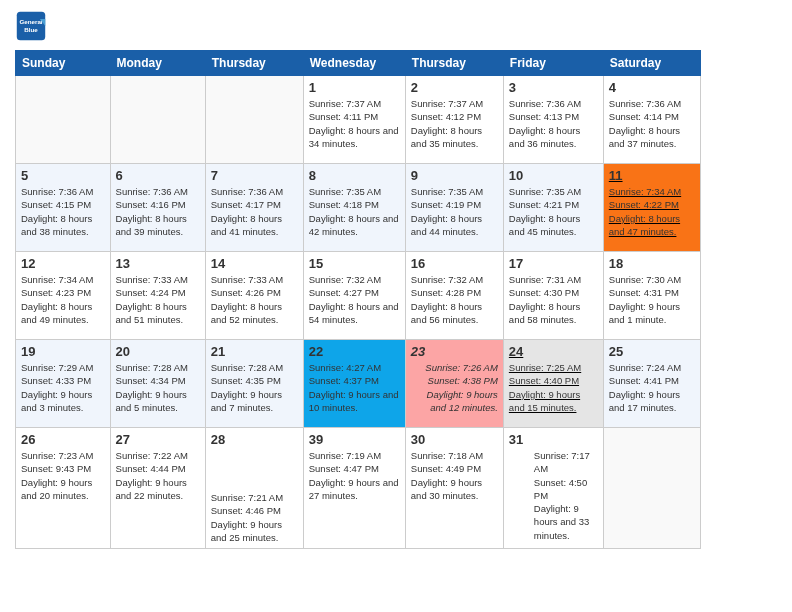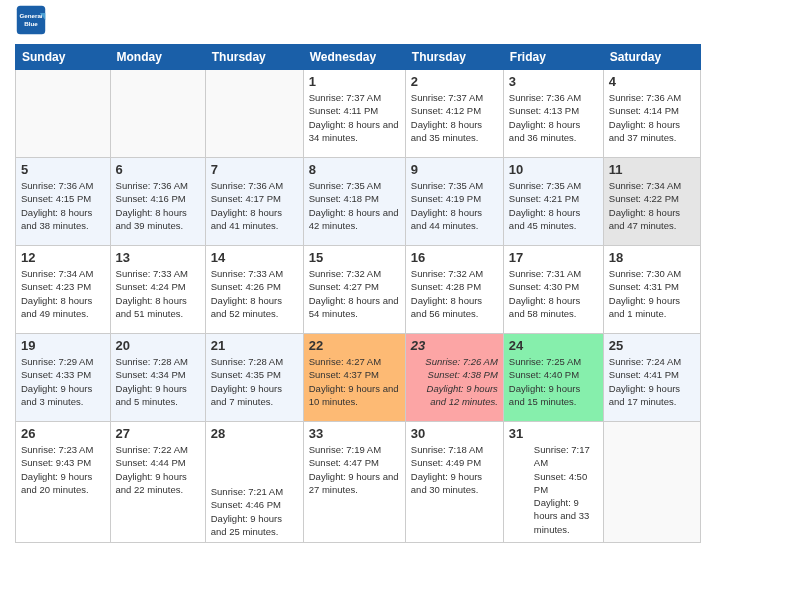--- a/index.html
+++ b/index.html
@@ -6,21 +6,21 @@
     body {
       font-family: Arial, sans-serif;
       background: #fff;
       width: 792px;
       height: 612px;
       overflow: hidden;
     }
     .page {
       width: 716px;
       height: 612px;
-      padding: 4px 15px;
+      padding: 10px 15px;
       background: #fff;
     }
     .header {
       display: flex;
       justify-content: space-between;
       align-items: flex-start;
       margin-bottom: 8px;
     }
     .logo {
       display: flex;
@@ -187,21 +187,21 @@
             <div class="day-info" style="white-space: pre-line;">Sunrise: 7:35 AM
 Sunset: 4:19 PM
 Daylight: 8 hours and 44 minutes.</div>
           </td>
           <td style="background: rgb(240, 245, 252);">
             <span class="day-num">10</span>
             <div class="day-info" style="white-space: pre-line;">Sunrise: 7:35 AM
 Sunset: 4:21 PM
 Daylight: 8 hours and 45 minutes.</div>
           </td>
-          <td style="background: #e5e5e5;">
+          <td style="background: #f97316; text-decoration: underline;">
             <span class="day-num">11</span>
             <div class="day-info" style="white-space: pre-line;">Sunrise: 7:34 AM
 Sunset: 4:22 PM
 Daylight: 8 hours and 47 minutes.</div>
           </td>
         </tr>
         <tr>
           <td>
             <span class="day-num">12</span>
             <div class="day-info" style="white-space: pre-line;">Sunrise: 7:34 AM
@@ -257,33 +257,33 @@
             <div class="day-info" style="white-space: pre-line;">Sunrise: 7:28 AM
 Sunset: 4:34 PM
 Daylight: 9 hours and 5 minutes.</div>
           </td>
           <td style="background: rgb(240, 245, 252);">
             <span class="day-num">21</span>
             <div class="day-info" style="white-space: pre-line;">Sunrise: 7:28 AM
 Sunset: 4:35 PM
 Daylight: 9 hours and 7 minutes.</div>
           </td>
-          <td style="background: #fdba74;">
+          <td style="background: #0ea5e9;">
             <span class="day-num">22</span>
             <div class="day-info" style="white-space: pre-line;">Sunrise: 4:27 AM
 Sunset: 4:37 PM
 Daylight: 9 hours and 10 minutes.</div>
           </td>
           <td style="background: #fca5a5; font-style: italic;">
             <span class="day-num">23</span>
             <div class="day-info" style="white-space: pre-line; text-align: right;">Sunrise: 7:26 AM
 Sunset: 4:38 PM
 Daylight: 9 hours and 12 minutes.</div>
           </td>
-          <td style="background: #86efac;">
+          <td style="background: #e5e5e5; text-decoration: underline;">
             <span class="day-num">24</span>
             <div class="day-info" style="white-space: pre-line;">Sunrise: 7:25 AM
 Sunset: 4:40 PM
 Daylight: 9 hours and 15 minutes.</div>
           </td>
           <td style="background: rgb(240, 245, 252);">
             <span class="day-num">25</span>
             <div class="day-info" style="white-space: pre-line;">Sunrise: 7:24 AM
 Sunset: 4:41 PM
 Daylight: 9 hours and 17 minutes.</div>
@@ -302,21 +302,21 @@
 Sunset: 4:44 PM
 Daylight: 9 hours and 22 minutes.</div>
           </td>
           <td>
             <span class="day-num">28</span>
             <div class="day-info" style="white-space: pre-line; margin-top: 44px;">Sunrise: 7:21 AM
 Sunset: 4:46 PM
 Daylight: 9 hours and 25 minutes.</div>
           </td>
           <td>
-            <span class="day-num">33</span>
+            <span class="day-num">39</span>
             <div class="day-info" style="white-space: pre-line;">Sunrise: 7:19 AM
 Sunset: 4:47 PM
 Daylight: 9 hours and 27 minutes.</div>
           </td>
           <td>
             <span class="day-num">30</span>
             <div class="day-info" style="white-space: pre-line;">Sunrise: 7:18 AM
 Sunset: 4:49 PM
 Daylight: 9 hours and 30 minutes.</div>
           </td>

